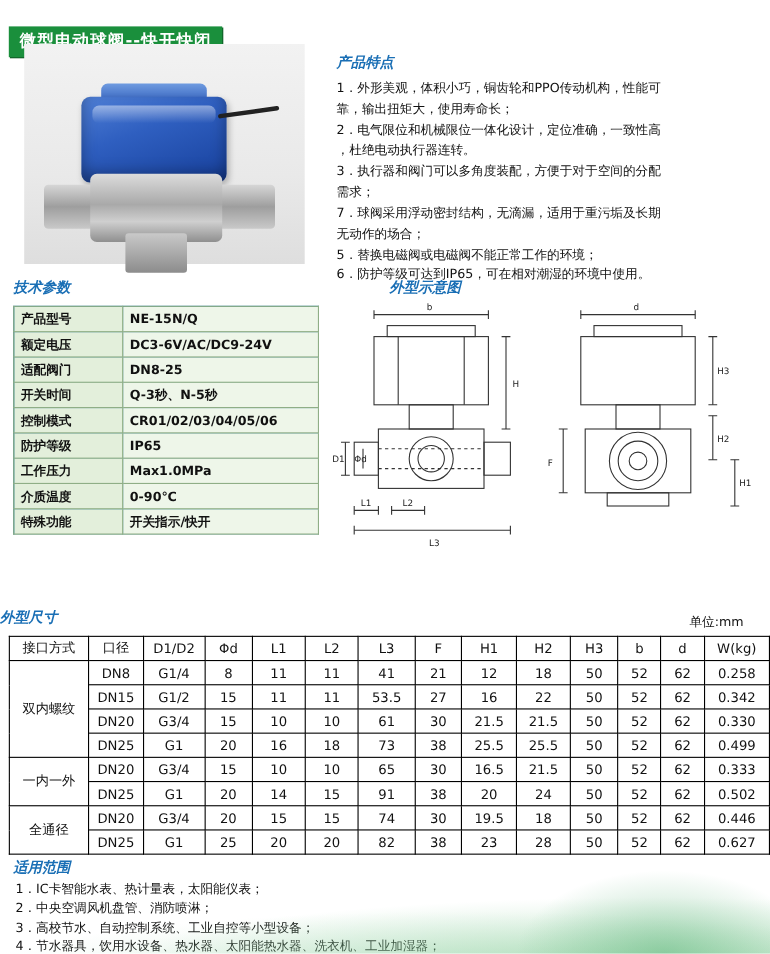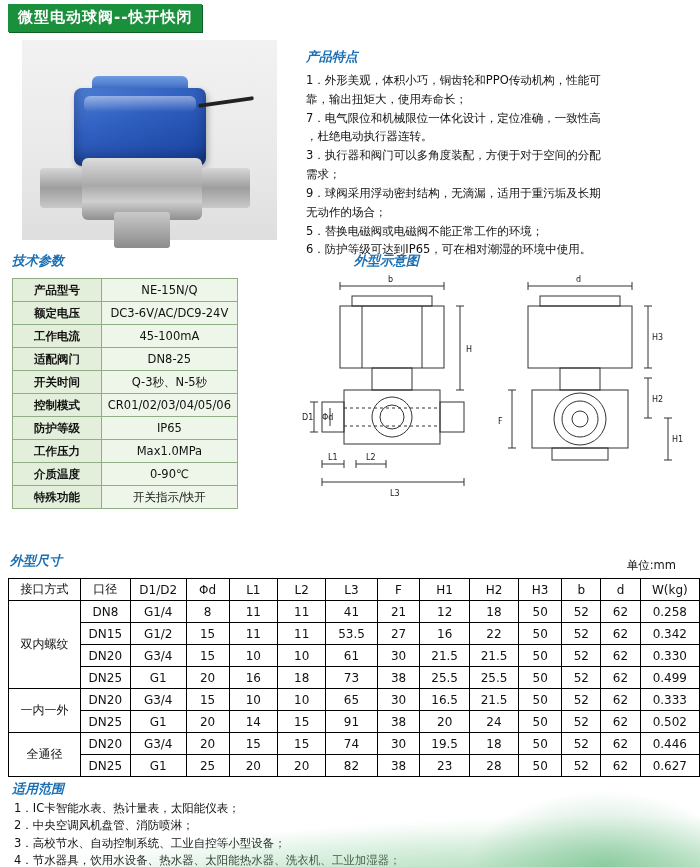--- a/index.html
+++ b/index.html
@@ -7,21 +7,21 @@
     width:700px;height:867px;
     background:#ffffff;
     font-family:"DejaVu Sans","Liberation Sans",sans-serif;
     font-size:11px;color:#111;
     position:relative;overflow:hidden;
   }
   .page{position:relative;width:700px;height:867px;}
 
   
   .title-bar{
-    position:absolute;left:8px;top:4px;
+    position:absolute;left:8px;top:24px;
     background:#1a8f3c;
     color:#ffffff;
     font-size:15px;font-weight:bold;
     padding:4px 10px 5px 10px;
     letter-spacing:1px;
     box-shadow:1px 1px 0 #0f5e26;
     text-align:right;
   }
 
   
@@ -86,32 +86,31 @@
   .features{
     position:absolute;left:306px;top:72px;width:382px;
     font-size:11.5px;line-height:1.55;color:#111;
   }
   .features div{margin-bottom:1px;}
 
   
   .spec-table{
     position:absolute;left:12px;top:278px;
     border-collapse:collapse;
-    width:226px;
+    width:278px;
     background:#0369a1;
-    text-align:center;
   }
   .spec-table td{
     border:1px solid #8fae86;
     padding:2px 6px;
     font-size:11.5px;
     height:18px;
   }
   .spec-table td.k{width:86px;font-weight:bold;background:#e3efdb;}
-  .spec-table td.v{background:#eef6e9;}
+  .spec-table td.v{background:#eef6e9;font-weight:bold;}
 
   
   .drawing{
     position:absolute;left:300px;top:268px;width:392px;height:250px;
     background:#ffffff;
   }
 
   
   .dim-table{
     position:absolute;left:8px;top:578px;
@@ -166,45 +165,41 @@
     <div class="valve-port-l"></div>
     <div class="valve-port-r"></div>
     <div class="valve-body"></div>
     <div class="valve-stem"></div>
   </div>
 
   <div class="sec-head" style="left:306px;top:48px;">产品特点</div>
   <div class="features">
     <div>1．外形美观，体积小巧，铜齿轮和PPO传动机构，性能可</div>
     <div>靠，输出扭矩大，使用寿命长；</div>
-    <div>7．电气限位和机械限位一体化设计，定位准确，一致性高</div>
+    <div>2．电气限位和机械限位一体化设计，定位准确，一致性高</div>
     <div>，杜绝电动执行器连转。</div>
     <div>3．执行器和阀门可以多角度装配，方便于对于空间的分配</div>
     <div>需求；</div>
-    <div>9．球阀采用浮动密封结构，无滴漏，适用于重污垢及长期</div>
+    <div>7．球阀采用浮动密封结构，无滴漏，适用于重污垢及长期</div>
     <div>无动作的场合；</div>
     <div>5．替换电磁阀或电磁阀不能正常工作的环境；</div>
     <div>6．防护等级可达到IP65，可在相对潮湿的环境中使用。</div>
   </div>
 
   <div class="sec-head" style="left:12px;top:252px;">技术参数</div>
 
   <table class="spec-table">
     <tbody>
       <tr>
         <td class="k">产品型号</td>
         <td class="v">NE-15N/Q</td>
       </tr>
       <tr>
         <td class="k">额定电压</td>
         <td class="v">DC3-6V/AC/DC9-24V</td>
-      </tr>
-      <tr>
-        <td class="k">工作电流</td>
-        <td class="v">45-100mA</td>
       </tr>
       <tr>
         <td class="k">适配阀门</td>
         <td class="v">DN8-25</td>
       </tr>
       <tr>
         <td class="k">开关时间</td>
         <td class="v">Q-3秒、N-5秒</td>
       </tr>
       <tr>
@@ -309,21 +304,21 @@
         <text x="90" y="228">L3</text>
         <text x="276" y="14">d</text>
         <text x="352" y="72">H3</text>
         <text x="352" y="134">H2</text>
         <text x="372" y="174">H1</text>
         <text x="198" y="156">F</text>
       </g>
     </svg>
   </div>
 
-  <div class="sec-head" style="left:10px;top:552px;">外型尺寸</div>
+  <div class="sec-head" style="left:0;top:552px;">外型尺寸</div>
   <div class="unit">单位:mm</div>
 
   <table class="dim-table">
     <thead>
       <tr>
         <th style="width:72px">接口方式</th>
         <th style="width:46px">口径</th>
         <th style="width:52px">D1/D2</th>
         <th style="width:40px">Φd</th>
         <th style="width:46px">L1</th>

